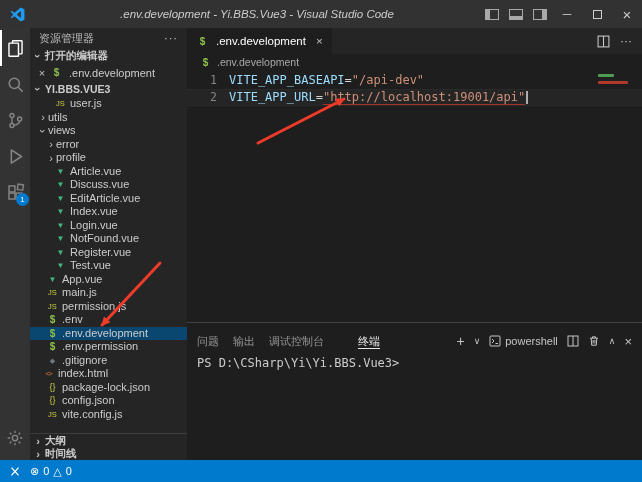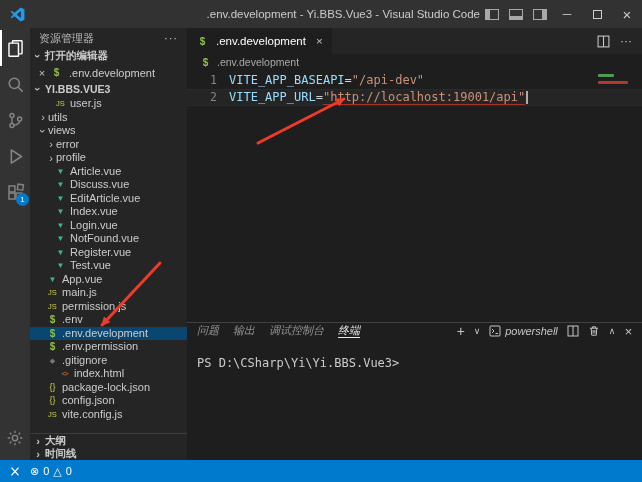--- a/index.html
+++ b/index.html
@@ -4,22 +4,22 @@
 <style>
   * { box-sizing: border-box; margin: 0; padding: 0; }
   html,body { width:642px; height:482px; overflow:hidden; background:#1e1e1e;
               font-family:"Liberation Sans","DejaVu Sans",sans-serif; }
   .window { position:relative; width:642px; height:482px; display:flex; flex-direction:column;
             color:#cccccc; font-size:12px; }
 
   
   .titlebar { flex:0 0 28px; background:#323233; display:flex; align-items:center; }
   .logo { width:34px; display:flex; justify-content:center; align-items:center; }
-  .title { flex:1; text-align:right; font-size:11.5px; color:#cccccc;
-           white-space:nowrap; overflow:hidden; text-overflow:ellipsis; }
+  .title { flex:1; text-align:center; font-size:11.5px; color:#cccccc;
+           white-space:nowrap; overflow:hidden; text-overflow:ellipsis;font-style:italic; }
   .tb-actions { display:flex; align-items:center; }
   .lay { width:14px; height:11px; border:1px solid #a9a9a9; margin:0 5px; position:relative; }
   .lay .fillL { position:absolute; left:0; top:0; bottom:0; width:4px; background:#a9a9a9; }
   .lay .fillB { position:absolute; left:0; right:0; bottom:0; height:3px; background:#a9a9a9; }
   .lay .fillR { position:absolute; right:0; top:0; bottom:0; width:4px; background:#a9a9a9; }
   .win-btn { width:30px; height:28px; display:flex; align-items:center; justify-content:center;
              font-size:12px; color:#cccccc; }
   .max-box { width:9px; height:9px; border:1px solid #cccccc; }
 
   
@@ -91,24 +91,24 @@
   .cursor { display:inline-block; width:1.5px; height:13px; background:#aeafad;
             vertical-align:middle; margin-left:1px; }
   .minimap { position:absolute; top:4px; right:14px; display:flex; flex-direction:column;
              align-items:flex-start; gap:4px; cursor:pointer; }
   .mm-line { height:3px; border-radius:1px; }
   .mm-1 { width:16px; background:#4f9b54; }
   .mm-2 { width:30px; background:#b3382c; }
 
   
   .panel { flex:0 0 138px; border-top:1px solid #414141; display:flex; flex-direction:column; }
-  .panel-header { flex:0 0 26px; display:flex; align-items:flex-start; padding:0 10px;font-style:italic; }
+  .panel-header { flex:0 0 26px; display:flex; align-items:flex-end; padding:0 10px; }
   .ptabs { display:flex; gap:14px; }
   .ptab { display:flex; align-items:center; font-size:11px; color:#969696; cursor:pointer; }
-  .ptab.active { color:#e7e7e7; box-shadow:inset 0 -1px 0 #e7e7e7; }
+  .ptab.active { color:#e7e7e7; box-shadow:inset 0 -1px 0 #e7e7e7;margin-left:20px; }
   .panel-actions { margin-left:auto; display:flex; align-items:center; gap:9px; color:#c5c5c5; }
   .pa-icon { cursor:pointer; display:flex; align-items:center; font-size:11px; }
   .pwsh { display:flex; align-items:center; gap:4px; cursor:pointer; font-size:11px; }
   .terminal { flex:1; font-family:"DejaVu Sans Mono","Liberation Mono",monospace; font-size:12px;
               color:#cccccc; padding:7px 10px; cursor:text; }
 
   
   .statusbar { flex:0 0 22px; background:var(--statusbar_bg,#007acc); color:#ffffff;
                display:flex; align-items:center; font-size:11px; padding:0 8px; gap:8px; }
   .sgroup { display:flex; align-items:center; gap:4px; cursor:pointer; }
@@ -300,21 +300,21 @@
             <span class="tlabel">.env.development</span>
           </div>
           <div class="trow" style="padding-left: 16px;">
             <span class="ficon ficon-shell" style="color: rgb(141, 193, 73);">$</span>
             <span class="tlabel">.env.permission</span>
           </div>
           <div class="trow" style="padding-left: 16px;">
             <span class="ficon ficon-git" style="color: rgb(109, 122, 128);">◆</span>
             <span class="tlabel">.gitignore</span>
           </div>
-          <div class="trow" style="padding-left: 28px;">
+          <div class="trow" style="padding-left: 12px;">
             <span class="ficon ficon-html" style="color: rgb(227, 121, 51);">&lt;&gt;</span>
             <span class="tlabel">index.html</span>
           </div>
           <div class="trow" style="padding-left: 16px;">
             <span class="ficon ficon-json" style="color: rgb(203, 203, 65);">{}</span>
             <span class="tlabel">package-lock.json</span>
           </div>
           <div class="trow" style="padding-left: 16px;">
             <span class="ficon ficon-json" style="color: rgb(203, 203, 65);">{}</span>
             <span class="tlabel">config.json</span>

